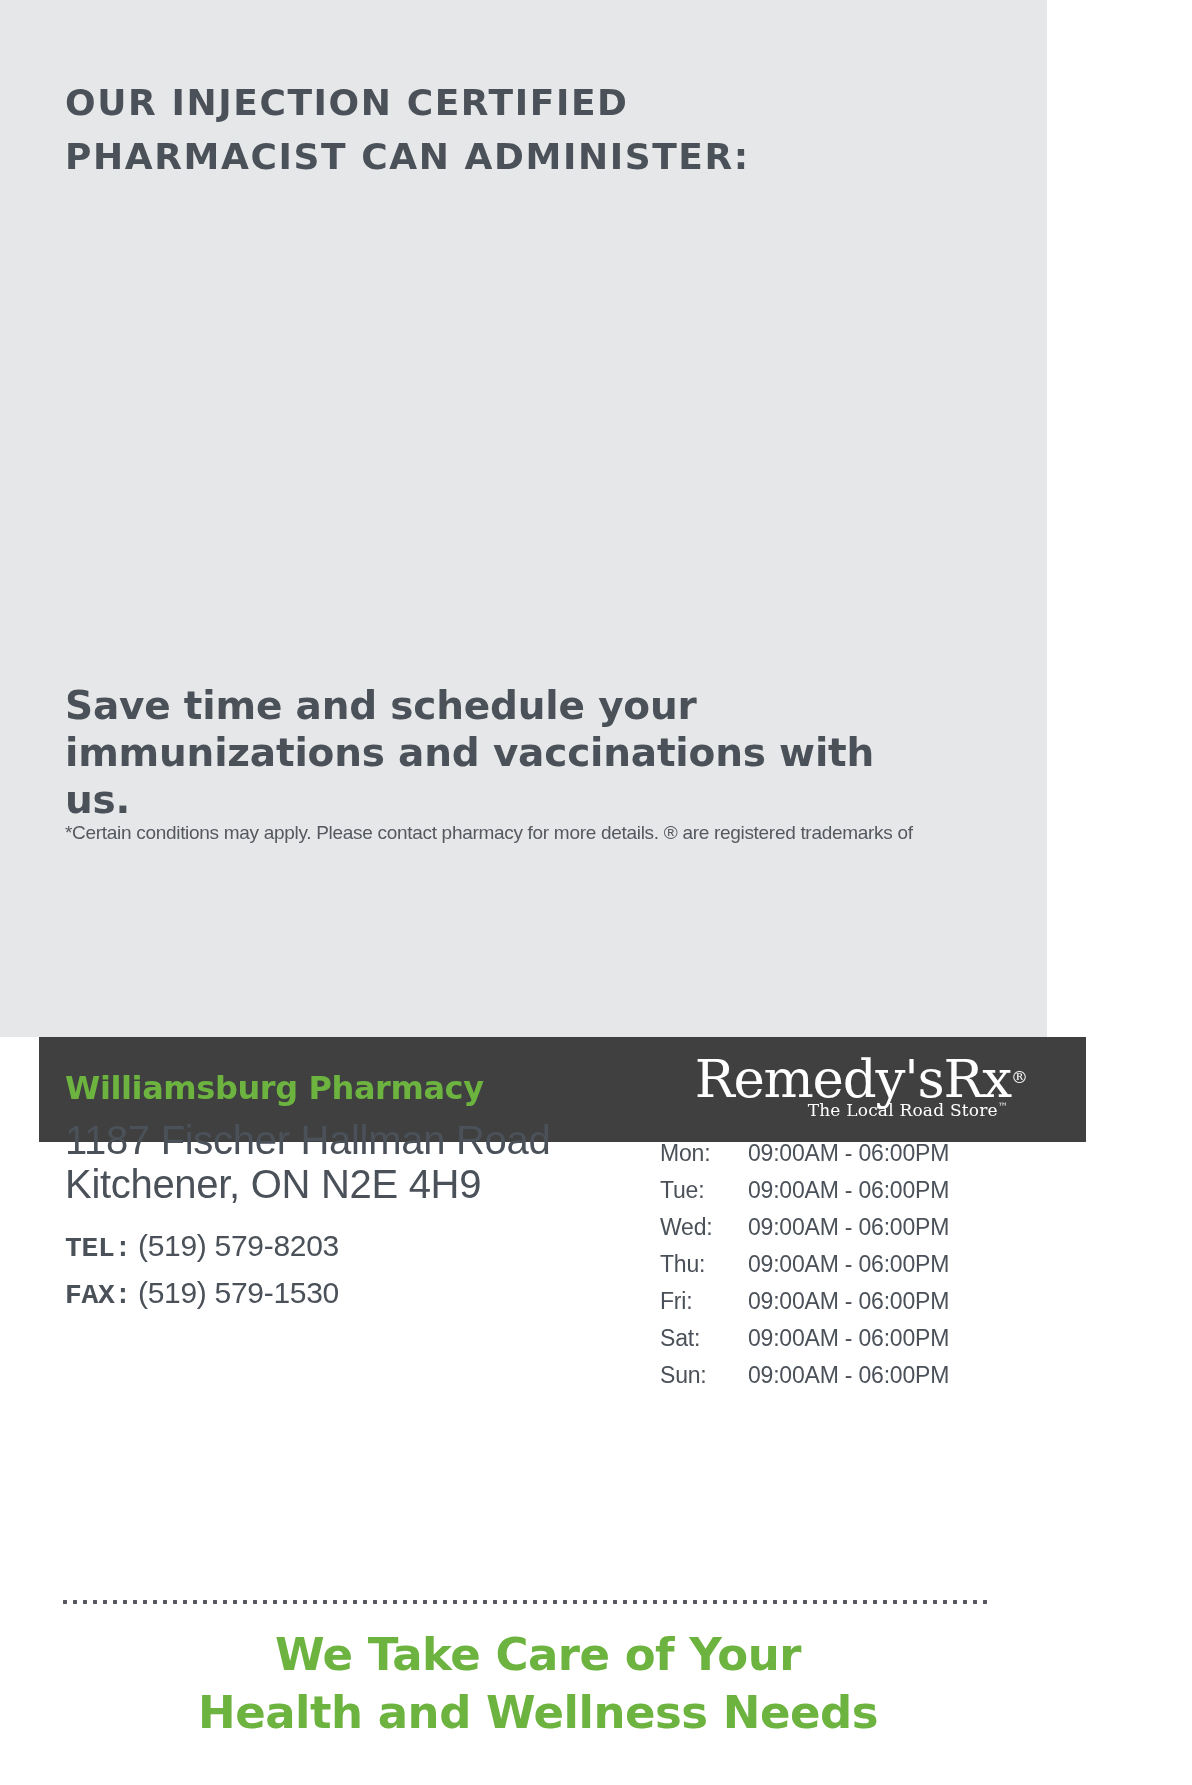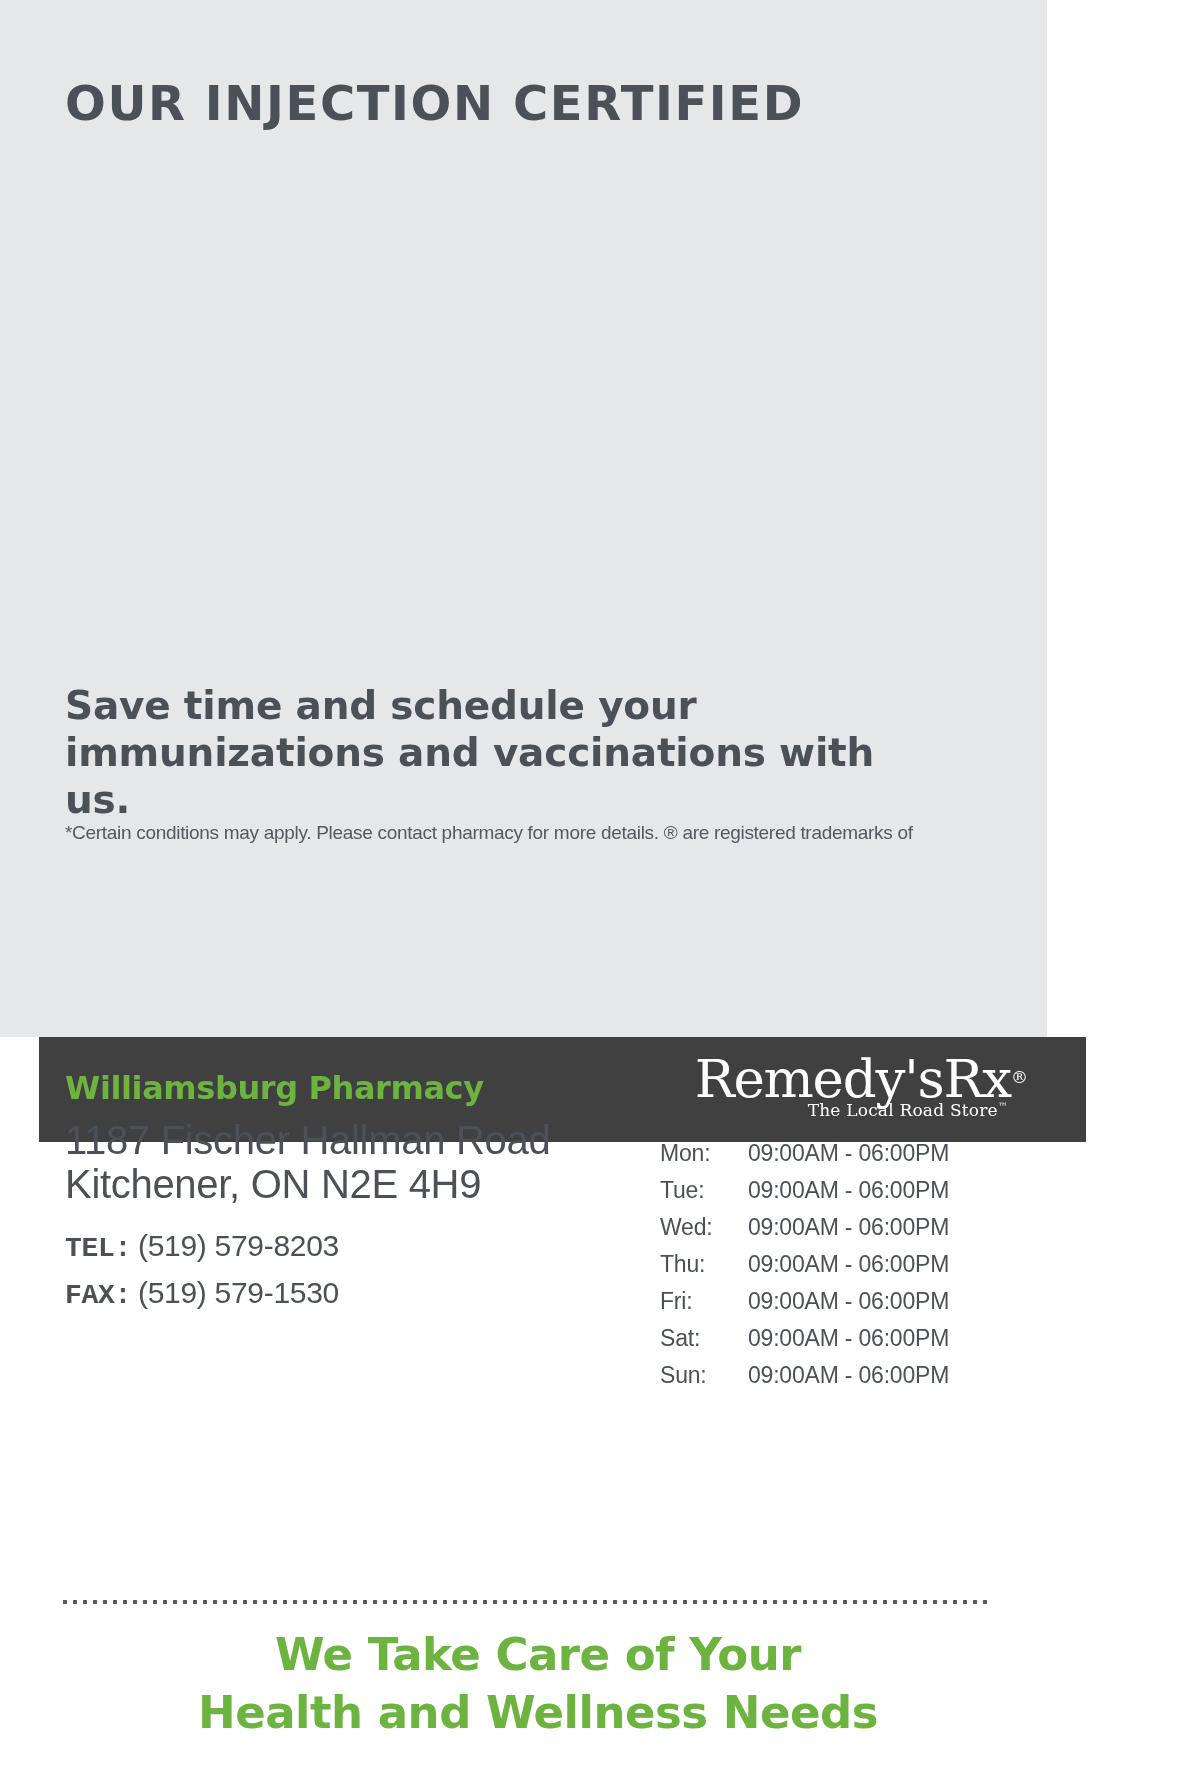--- a/index.html
+++ b/index.html
@@ -25,21 +25,21 @@
     background: #e6e7e8;
   }
 
   .headline {
     position: absolute;
     left: 65px;
     top: 76px;
     width: 900px;
     font-family: "DejaVu Sans", sans-serif;
     font-weight: bold;
-    font-size: 48px;
+    font-size: 36px;
     line-height: 54px;
     letter-spacing: 1.6px;
     color: #4b5159;
     text-transform: uppercase;
   }
   .headline span { display: block; }
 
   .promo {
     position: absolute;
     left: 65px;
@@ -206,20 +206,21 @@
   }
   .tagline span { display: block; margin-left: 20px; }
 </style>
 </head>
 <body>
 
 <div class="gray-panel"></div>
 
 <div class="headline">
   <span>OUR INJECTION CERTIFIED</span>
+  <span>PHARMACIST CAN ADMINISTER:</span>
 </div>
 
 <div class="promo">
   <span>Save time and schedule your</span>
   <span>immunizations and vaccinations with us.</span>
 </div>
 
 <div class="disclaimer">
   <span>*Certain conditions may apply. Please contact pharmacy for more details. ® are registered trademarks of</span>
 </div>

